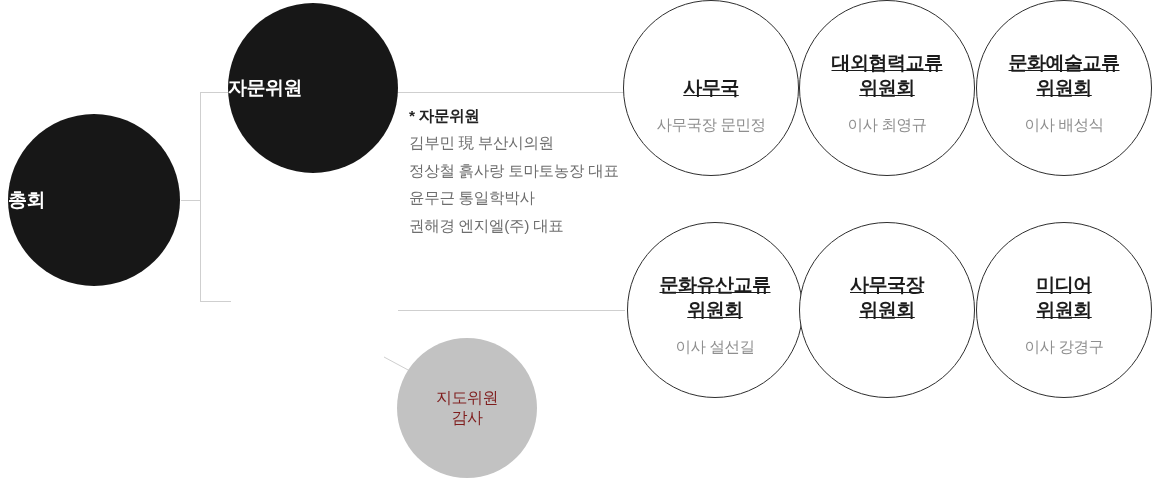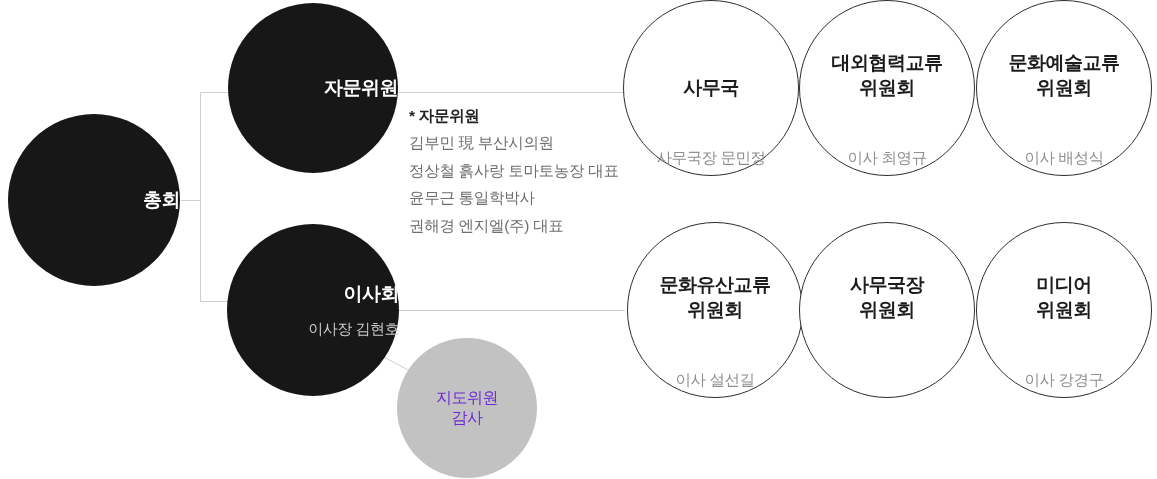--- a/index.html
+++ b/index.html
@@ -7,42 +7,42 @@
   body { font-family:"Liberation Sans","DejaVu Sans",sans-serif; }
   .stage {
     position:relative; width:1157px; height:479px;
     background:#ffffff; overflow:hidden;
   }
   .lines { position:absolute; left:0; top:0; width:1157px; height:479px; }
   .circle { position:absolute; border-radius:50%; text-align:center; }
 
   .circle.black {
     background:#171717; color:#ffffff;
-    display:flex; flex-direction:column; align-items:flex-end; justify-content:center;
+    display:flex; flex-direction:column; align-items:flex-start; justify-content:center;
     gap:13px;
   }
   .black-title { font-size:19px; font-weight:bold; letter-spacing:-0.5px; }
   .black-sub   { font-size:15px; color:#cbcbcb; letter-spacing:-0.5px; }
 
   .circle.gray {
-    background:#c2c2c2; color:#6d28d9;
+    background:#c2c2c2; color:#7f1d1d;
     display:flex; flex-direction:column; align-items:center; justify-content:center;text-align:right;
   }
   .gray-line { font-size:16px; line-height:20px; letter-spacing:-0.5px; }
 
   .circle.white { background:#ffffff; border:1px solid #2e2e2e; }
   .committee-title {
     position:absolute; left:0; right:0; bottom:calc(50% - 12px);
     font-size:19px; font-weight:bold; color:#1c1c1c;
-    line-height:25px; letter-spacing:-0.5px;
+    line-height:25px; letter-spacing:-0.5px;text-decoration:underline;
   }
   .committee-title span { display:block; }
   .committee-sub {
     position:absolute; left:0; right:0; top:calc(50% + 27px);
-    font-size:15.5px; color:#8f8f8f; letter-spacing:-0.5px;margin-top:33px;
+    font-size:15.5px; color:#8f8f8f; letter-spacing:-0.5px;
   }
 
   .adv-list {
     position:absolute; left:409px; top:102px;
     font-size:15.5px; line-height:27.4px; color:#6e6e6e; letter-spacing:-0.3px;
     white-space:nowrap;
   }
   .adv-heading { color:#222222; font-weight:bold; }
 </style>
 </head>
@@ -61,24 +61,20 @@
   </svg>
 
   <div class="circle black" style="left:8px; top:114px; width:172px; height:172px;">
     <div class="black-title">총회</div>
   </div>
 
   <div class="circle black" style="left:228px; top:3px; width:170px; height:170px;">
     <div class="black-title">자문위원</div>
   </div>
 
-  <div class="circle black" style="left:227px; top:224px; width:172px; height:172px;">
-    <div class="black-title">이사회</div>
-    <div class="black-sub">이사장 김현호</div>
-  </div>
 
   <div class="circle gray" style="left:397px; top:338px; width:140px; height:140px;">
     <div class="gray-line">지도위원</div>
     <div class="gray-line">감사</div>
   </div>
 
   <div class="adv-list">
     <div class="adv-heading">* 자문위원</div>
     <div>김부민 現 부산시의원</div>
     <div>정상철 흙사랑 토마토농장 대표</div>

